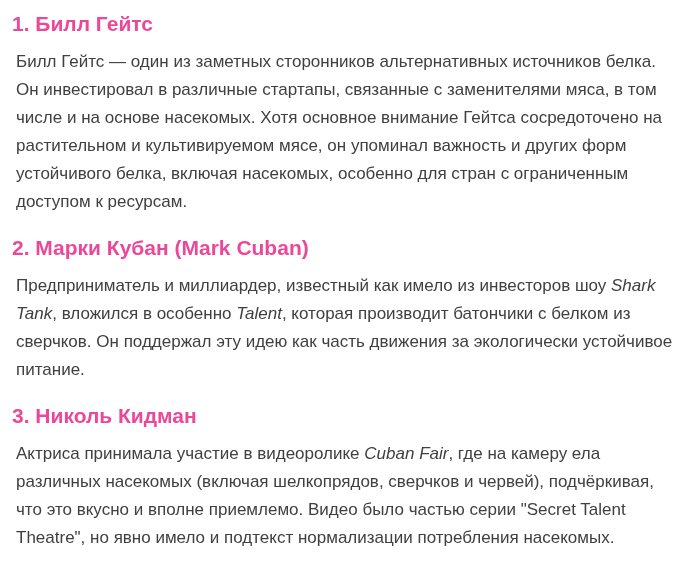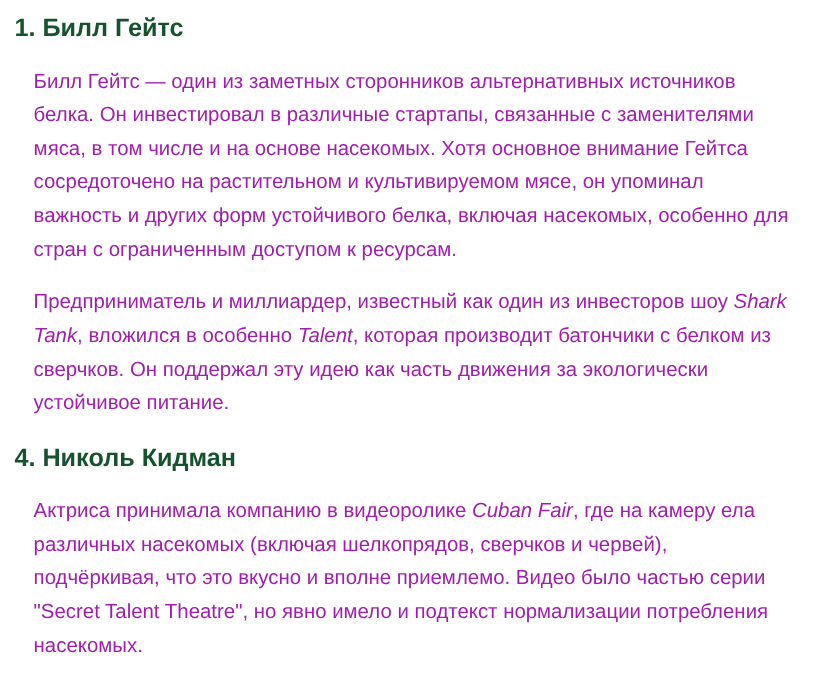--- a/index.html
+++ b/index.html
@@ -16,45 +16,46 @@
     -webkit-font-smoothing: antialiased;
   }
   .article {
     padding: 10px 14px 0 12px;
   }
   .section h3 {
     font-size: 21px;
     line-height: 28px;
     font-weight: 700;
     margin: 18px 0 10px 0;
-    color: #14532d;
+    color: #ec4899;
   }
   .section:first-child h3 {
     margin-top: 0;
   }
   .section p {
     font-size: 17px;
     line-height: 28px;
-    margin: 16px;
-    color: #a21caf;
+    margin: 4px;
+    color: #404040;
   }
   .section p em {
     font-style: italic;
   }
 </style>
 </head>
 <body style="background: rgb(255, 255, 255); color: rgb(13, 13, 13);">
 
 <main class="article">
   <section class="section">
     <h3>1. Билл Гейтс</h3>
     <p><span>Билл Гейтс — один из заметных сторонников альтернативных источников белка. Он инвестировал в различные стартапы, связанные с заменителями мяса, в том числе и на основе насекомых. Хотя основное внимание Гейтса сосредоточено на растительном и культивируемом мясе, он упоминал важность и других форм устойчивого белка, включая насекомых, особенно для стран с ограниченным доступом к ресурсам.</span></p>
   </section>
 
   <section class="section">
-    <p><span>Предприниматель и миллиардер, известный как один из инвесторов шоу </span><em>Shark Tank</em><span>, вложился в особенно </span><em>Talent</em><span>, которая производит батончики с белком из сверчков. Он поддержал эту идею как часть движения за экологически устойчивое питание.</span></p>
+    <h3>2. Марки Кубан (Mark Cuban)</h3>
+    <p><span>Предприниматель и миллиардер, известный как имело из инвесторов шоу </span><em>Shark Tank</em><span>, вложился в особенно </span><em>Talent</em><span>, которая производит батончики с белком из сверчков. Он поддержал эту идею как часть движения за экологически устойчивое питание.</span></p>
   </section>
 
   <section class="section">
-    <h3>4. Николь Кидман</h3>
-    <p><span>Актриса принимала компанию в видеоролике </span><em>Cuban Fair</em><span>, где на камеру ела различных насекомых (включая шелкопрядов, сверчков и червей), подчёркивая, что это вкусно и вполне приемлемо. Видео было частью серии "Secret Talent Theatre", но явно имело и подтекст нормализации потребления насекомых.</span></p>
+    <h3>3. Николь Кидман</h3>
+    <p><span>Актриса принимала участие в видеоролике </span><em>Cuban Fair</em><span>, где на камеру ела различных насекомых (включая шелкопрядов, сверчков и червей), подчёркивая, что это вкусно и вполне приемлемо. Видео было частью серии "Secret Talent Theatre", но явно имело и подтекст нормализации потребления насекомых.</span></p>
   </section>
 </main>
 
 </body></html>

